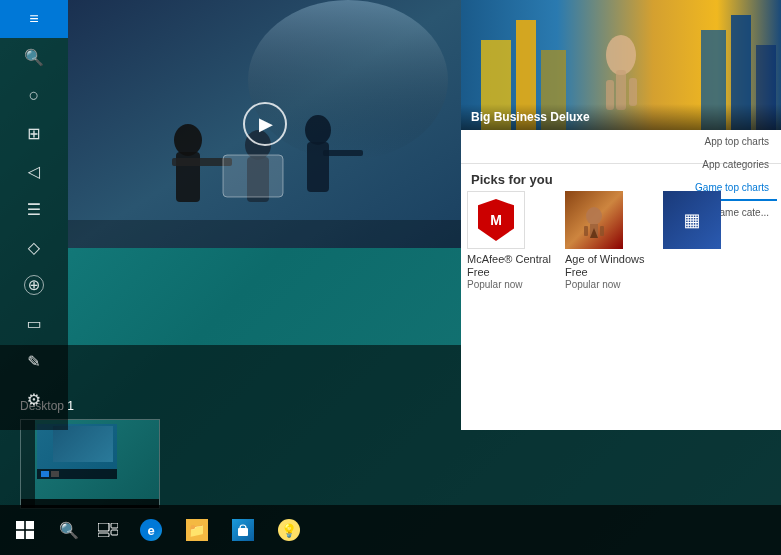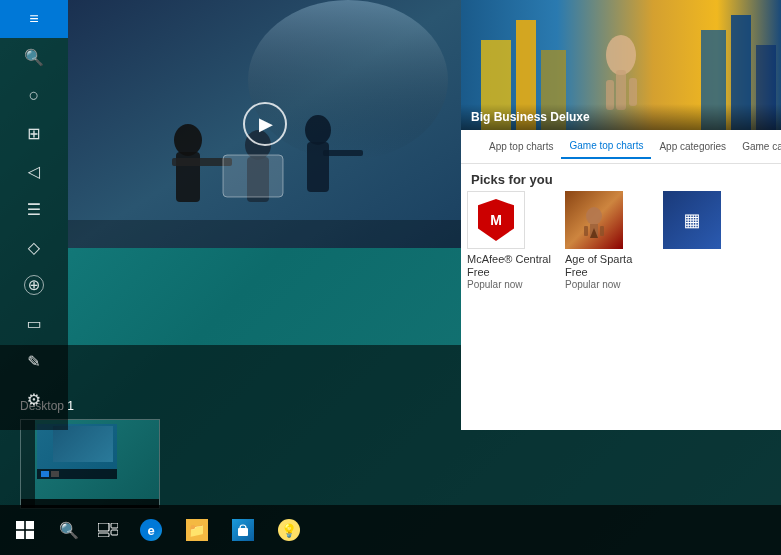--- a/index.html
+++ b/index.html
@@ -251,23 +251,24 @@
       padding: 6px 10px;
       background: linear-gradient(transparent, rgba(0,0,0,0.5));
       color: white;
       font-size: 12px;
       font-weight: 600;
     }
 
     .store-tabs {
       display: flex;
       border-bottom: 1px solid #e0e0e0;
-      padding: 0 20px;
+      padding: 0 4px;
       height: 34px;
-      align-items: center;
+      align-items: flex-end;
+      flex-direction: column;
     }
 
     .store-tab {
       padding: 6px 8px;
       font-size: 10px;
       color: #555;
       cursor: pointer;
       white-space: nowrap;
     }
 
@@ -601,22 +602,22 @@
           <ellipse cx="160" cy="55" rx="15" ry="20" fill="rgba(220,180,140,0.8)"></ellipse>
           <rect x="155" y="70" width="10" height="40" rx="3" fill="rgba(200,160,120,0.7)"></rect>
           <rect x="145" y="80" width="8" height="30" rx="3" fill="rgba(200,160,120,0.7)"></rect>
           <rect x="168" y="78" width="8" height="28" rx="3" fill="rgba(200,160,120,0.7)"></rect>
         </svg>
         <div class="store-hero-overlay">Big Business Deluxe</div>
       </div>
 
       <div class="store-tabs">
         <div class="store-tab">App top charts</div>
+        <div class="store-tab">App categories</div>
         <div class="store-tab active">Game top charts</div>
-        <div class="store-tab">App categories</div>
         <div class="store-tab">Game cate...</div>
       </div>
 
       <div class="store-picks-title">Picks for you</div>
       <div class="store-picks-row">
 
         <div class="store-pick-item">
           <div class="store-pick-icon">
             <div class="mcafee-icon">
               <div class="mcafee-shield">M</div>
@@ -632,21 +633,21 @@
             <div class="age-of-sparta-icon">
               <svg width="36" height="36">
                 <ellipse cx="18" cy="14" rx="8" ry="9" fill="rgba(180,120,80,0.9)"></ellipse>
                 <rect x="14" y="22" width="8" height="14" fill="rgba(160,100,60,0.9)"></rect>
                 <rect x="8" y="24" width="4" height="10" rx="1" fill="rgba(140,80,40,0.8)"></rect>
                 <rect x="24" y="24" width="4" height="10" rx="1" fill="rgba(140,80,40,0.8)"></rect>
                 <polygon points="14,36 18,26 22,36" fill="rgba(100,50,20,0.9)"></polygon>
               </svg>
             </div>
           </div>
-          <div class="store-pick-label">Age of Sparta</div>
+          <div class="store-pick-label">Age of Windows</div>
           <div class="store-pick-label">Free</div>
           <div class="store-pick-sublabel">Popular now</div>
         </div>
 
         <div class="store-pick-item">
           <div class="store-pick-icon">
             <div class="store-pick-item-third">
               <span>▦</span>
             </div>
           </div>

